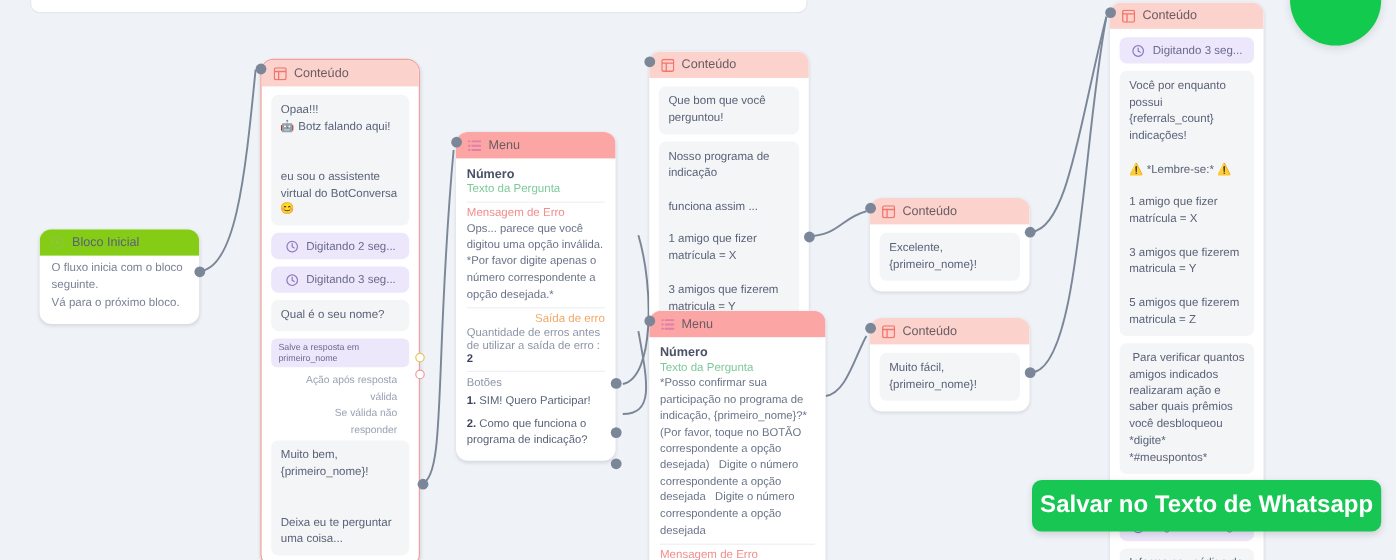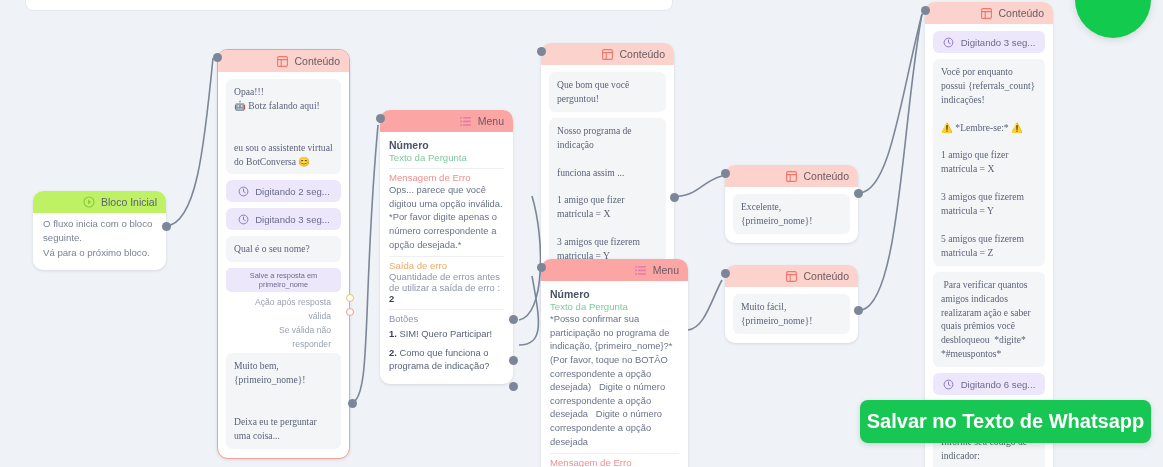--- a/index.html
+++ b/index.html
@@ -24,69 +24,66 @@
     box-shadow:0 1px 3px rgba(40,50,80,.13);
     overflow:hidden;
   }
   .node.sel { border:1.5px solid #f4a09a; border-radius:11px; }
 
   .node-head {
     display:flex; align-items:center; gap:6px;
     padding:5px 9px;
     font-size:10.5px;
     font-weight:400;
-    justify-content:flex-end;
   }
   .head-content { background:#fbd2cc; color:#6b5b63; }
   .head-menu    { background:#fca5a5; color:#6b5b63; }
-  .head-start   { background:#bef264; color:#5a6277; }
+  .head-start   { background:#84cc16; color:#5a6277; }
 
   .node-body { padding:7px 8px 9px 8px; display:flex; flex-direction:column; gap:6px; }
 
   .bubble {
     background:#f4f5f7;
     border-radius:6px;
     padding:6px 8px;
     font-size:9.6px;
     line-height:1.45;
     color:#5a6378;
     white-space:pre-wrap;
     word-break:break-word;
-    font-family:Liberation Serif, serif;
   }
   .delay {
     background:#ece7fb;
     border-radius:6px;
     padding:5px 8px;
     font-size:9.6px;
     color:#6c6a8f;
     display:flex; align-items:center; justify-content:center; gap:6px;
   }
   .save-chip {
     background:#ece7fb;
     border-radius:5px;
     padding:3px 6px;
     font-size:7.4px;
     color:#6c6a8f;
-    text-align:center;
   }
   .out-row {
     font-size:8.6px;
     color:#9aa1b2;
     text-align:right;
     padding-right:10px;
     line-height:1.6;
     position:relative;
   }
 
   
   .m-title { font-size:10.5px; font-weight:bold; color:#4a5266; }
   .m-label { font-size:9.6px; color:#7fc99b; margin-top:1px; }
   .m-label.err { color:#f08f8f; }
-  .m-label.exit { color:#f0a96a; }
+  .m-label.exit { color:#f0a96a;text-align:right; }
   .m-text { font-size:9.4px; color:#6a7governor; }
   .m-text { font-size:9.4px; color:#6a7388; line-height:1.45; white-space:pre-wrap; word-break:break-word; }
   .m-sep { height:1px; background:#edeff3; margin:5px 0 3px; }
   .m-btn { font-size:9.4px; color:#5a6378; line-height:1.4; padding:3px 0; word-break:break-word; }
   .m-btn b { color:#39415a; }
   .m-grey { font-size:9.4px; color:#8d95a6; }
   .m-grey b { color:#39415a; }
 
   .menu-body { padding:7px 9px 8px 9px; }
 

